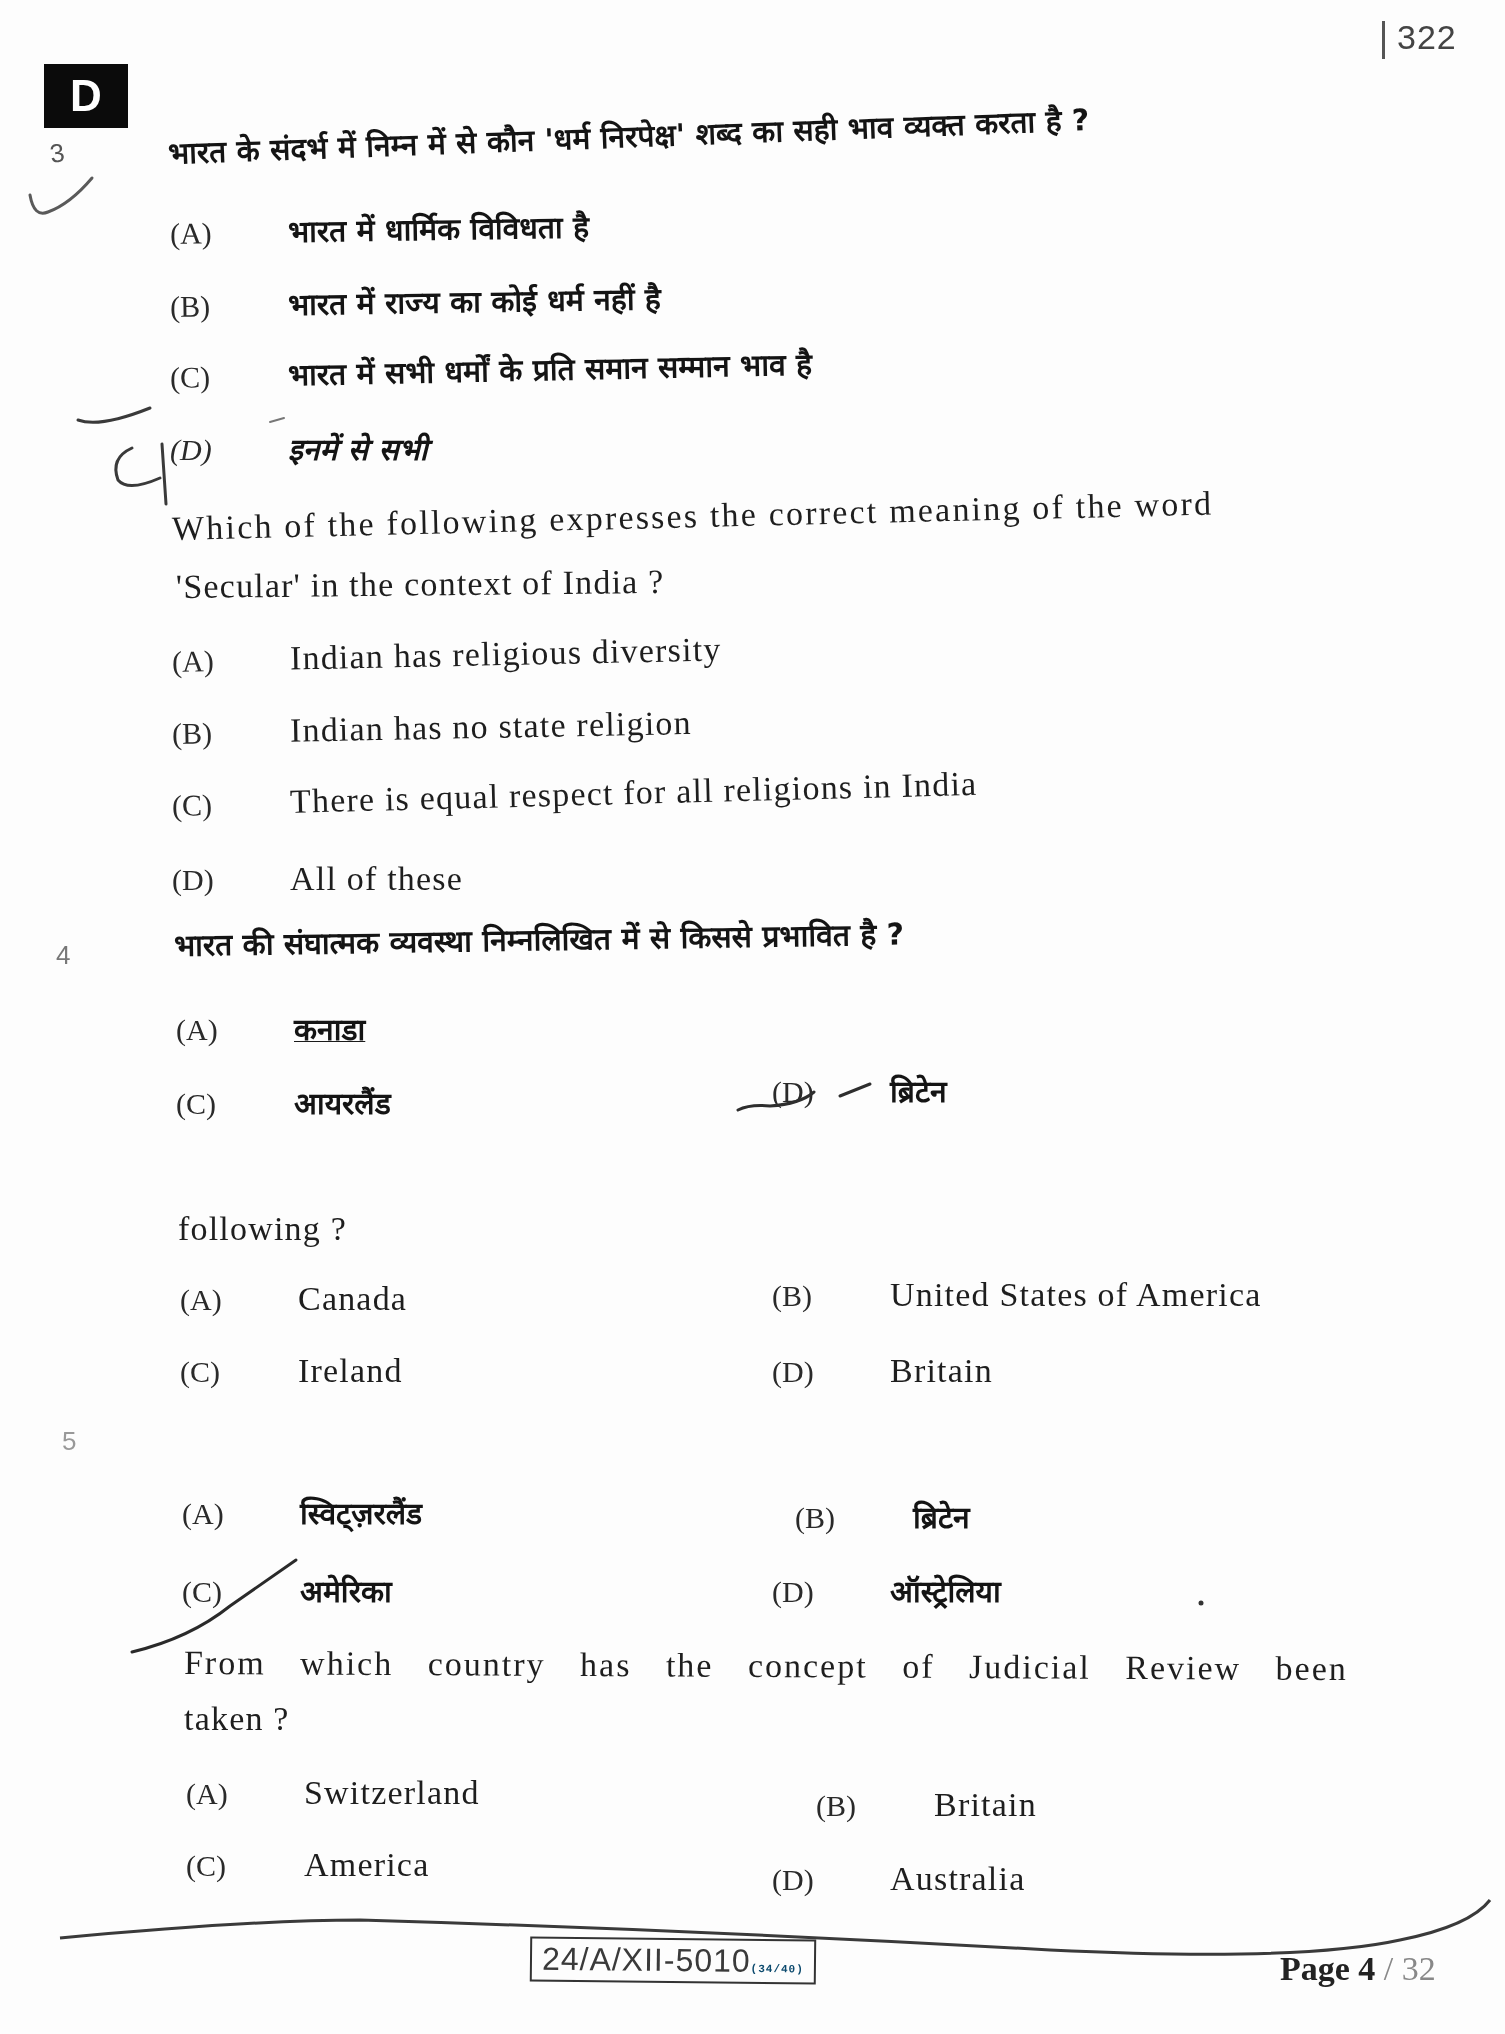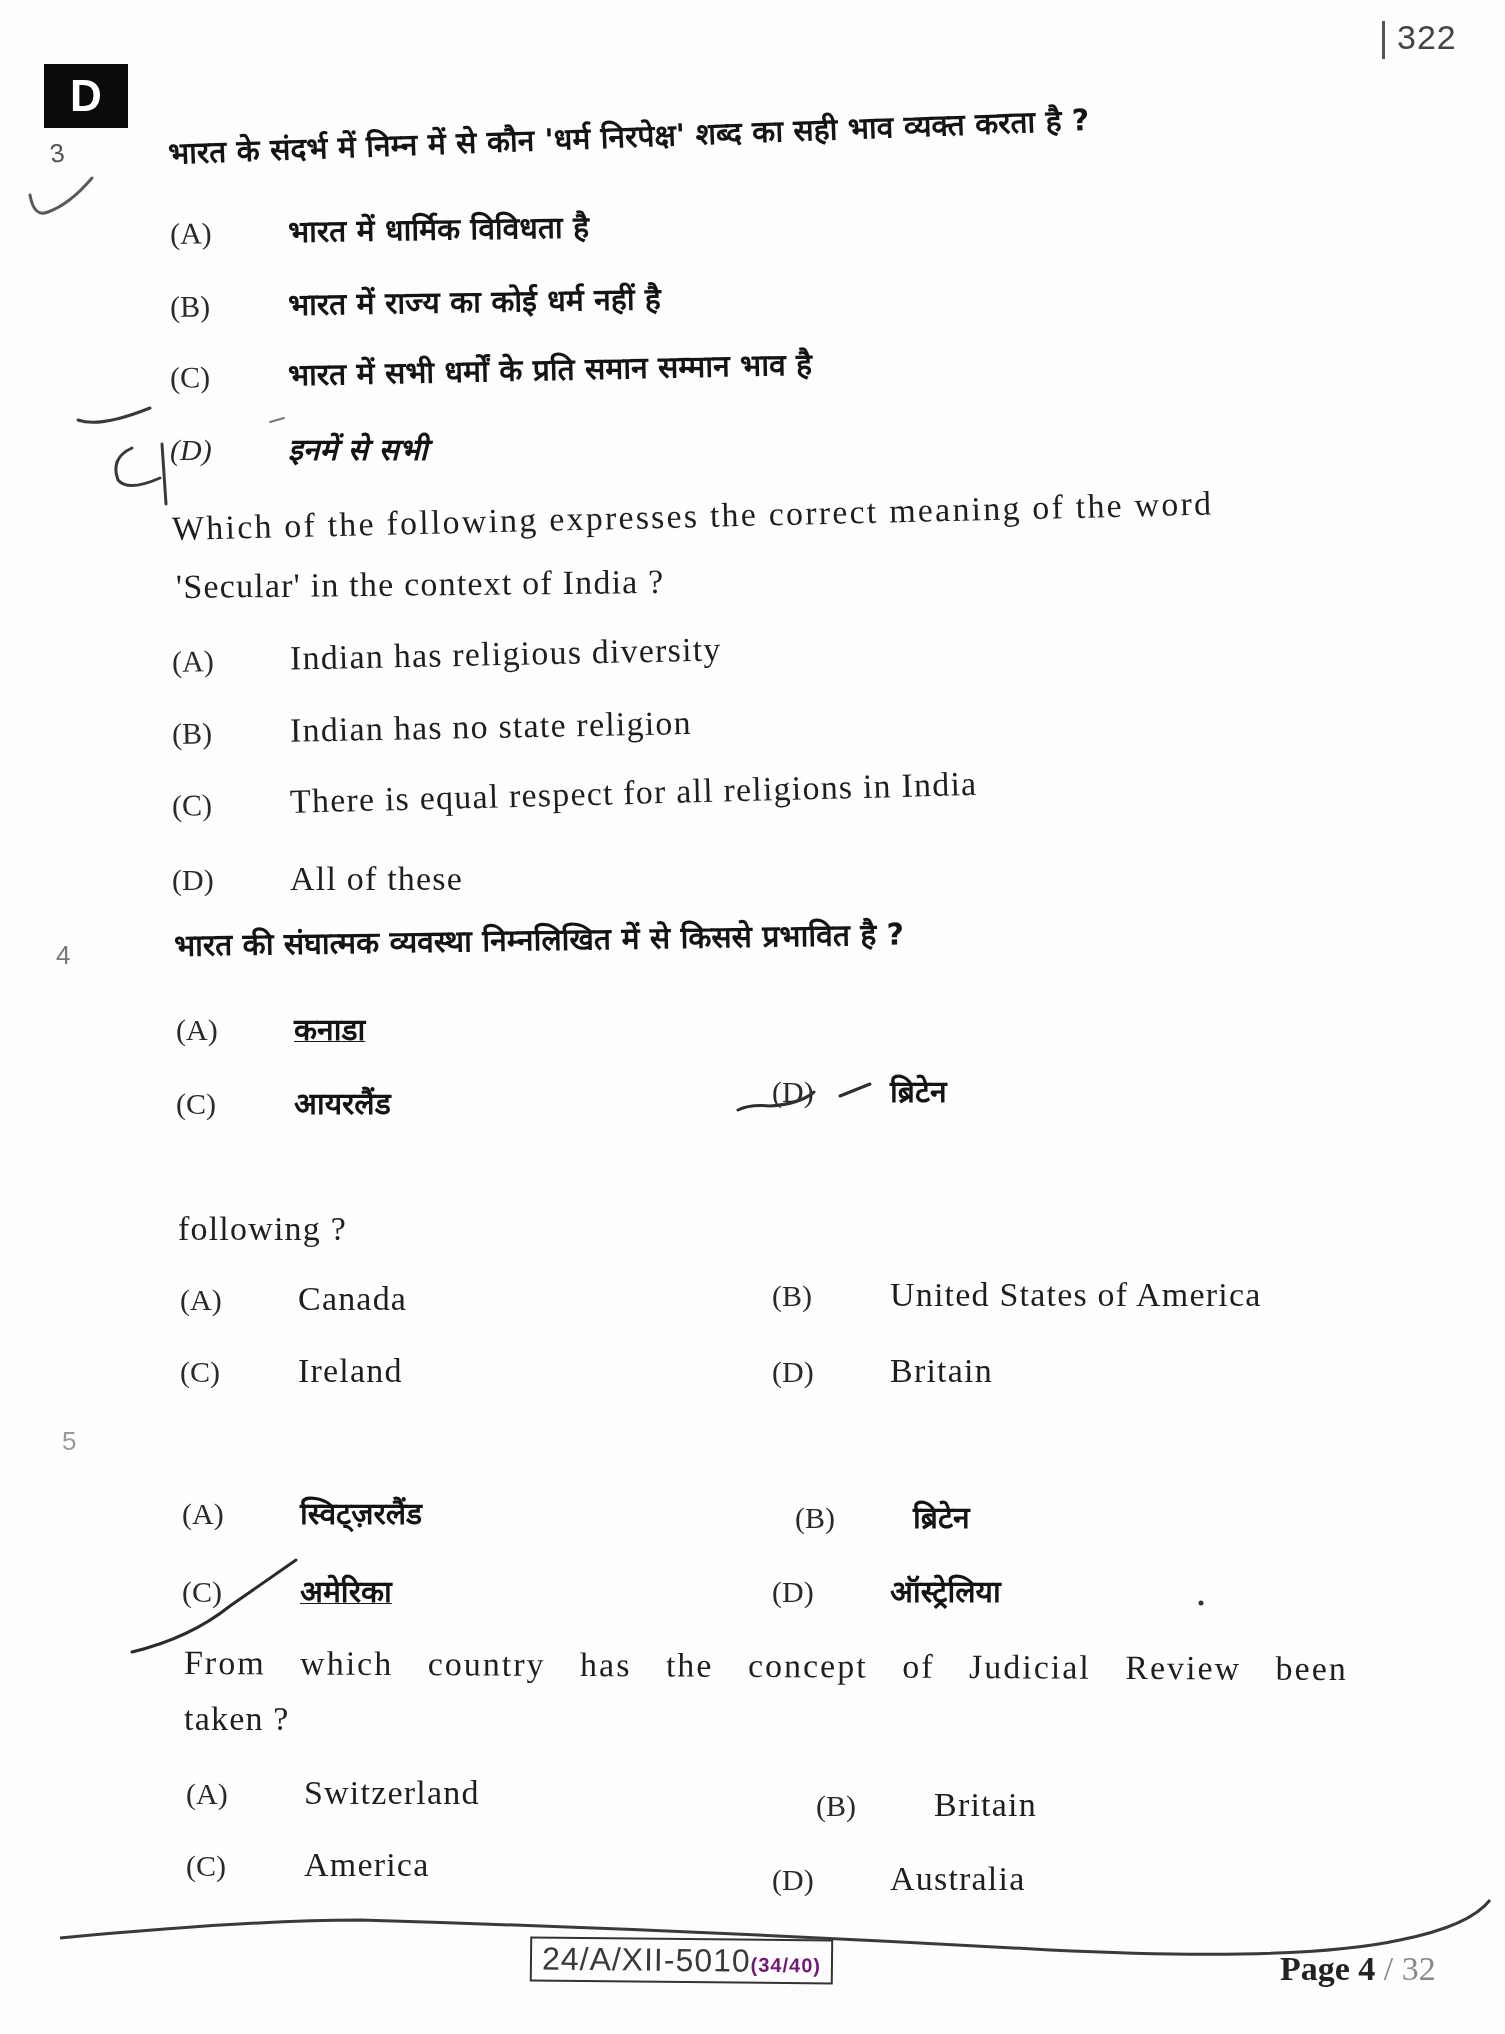--- a/index.html
+++ b/index.html
@@ -110,23 +110,24 @@
       left: 530px; top: 1938px;
       padding: 2px 10px;
       border: 2px solid #333;
       font-family: "Liberation Sans", sans-serif;
       font-size: 32px;
       color: #3a3a3a;
       letter-spacing: 1px;
       transform: rotate(0.6deg);
     }
     .footer-code .small {
-      font-size: 20px;
-      font-weight: bold;
-      color: #701a75;
+      font-size: 11px;
+      font-weight: bold;
+      color: #0c4a6e;
+      font-family: Liberation Mono, monospace;
     }
     .footer-page {
       position: absolute;
       left: 1280px; top: 1950px;
       font-family: Liberation Serif, serif;
       font-size: 34px;
       color: #222;
       font-weight: bold;
     }
     .footer-page .total { font-weight: normal; color: #888; }
@@ -206,21 +207,21 @@
 
   <div class="qnum" style="left:62px; top:1426px; color:#999;">5</div>
 
 
   <div class="opt" style="left:182px; top:1492px;">
     <span class="letter">(A)</span><span class="text-hi">स्विट्ज़रलैंड</span>
   </div>
   <div class="opt" style="left:772px; top:1496px;margin-left:23px;">
     <span class="letter">(B)</span><span class="text-hi">ब्रिटेन</span>
   </div>
-  <div class="opt" style="left:182px; top:1570px;text-decoration:underline;">
+  <div class="opt" style="left:182px; top:1570px;">
     <span class="letter">(C)</span><span class="text-hi">अमेरिका</span>
   </div>
   <div class="opt" style="left:772px; top:1570px;">
     <span class="letter">(D)</span><span class="text-hi">ऑस्ट्रेलिया</span>
   </div>
 
   <div class="en-line justified" style="left:184px; top:1644px; word-spacing:24px; letter-spacing:2px; transform:rotate(0.3deg);">From which country has the concept of Judicial Review been</div>
   <div class="en-line" style="left:184px; top:1700px;">taken ?</div>
 
   <div class="opt" style="left:186px; top:1774px;">

